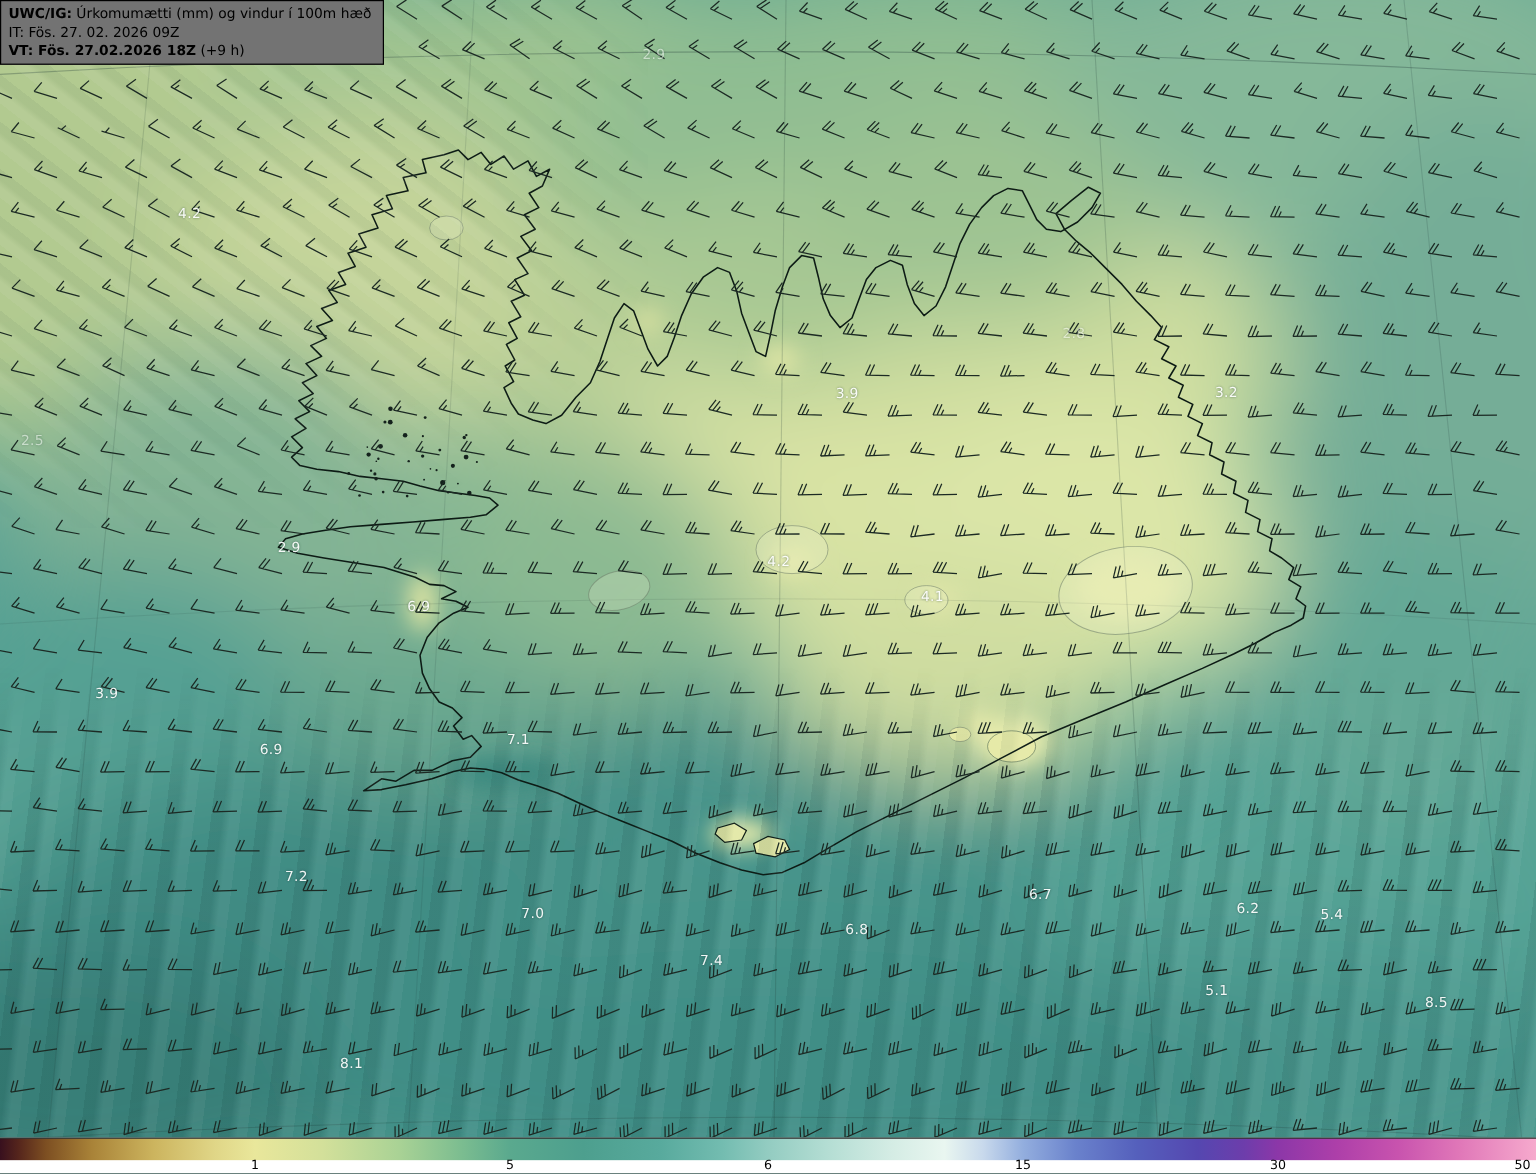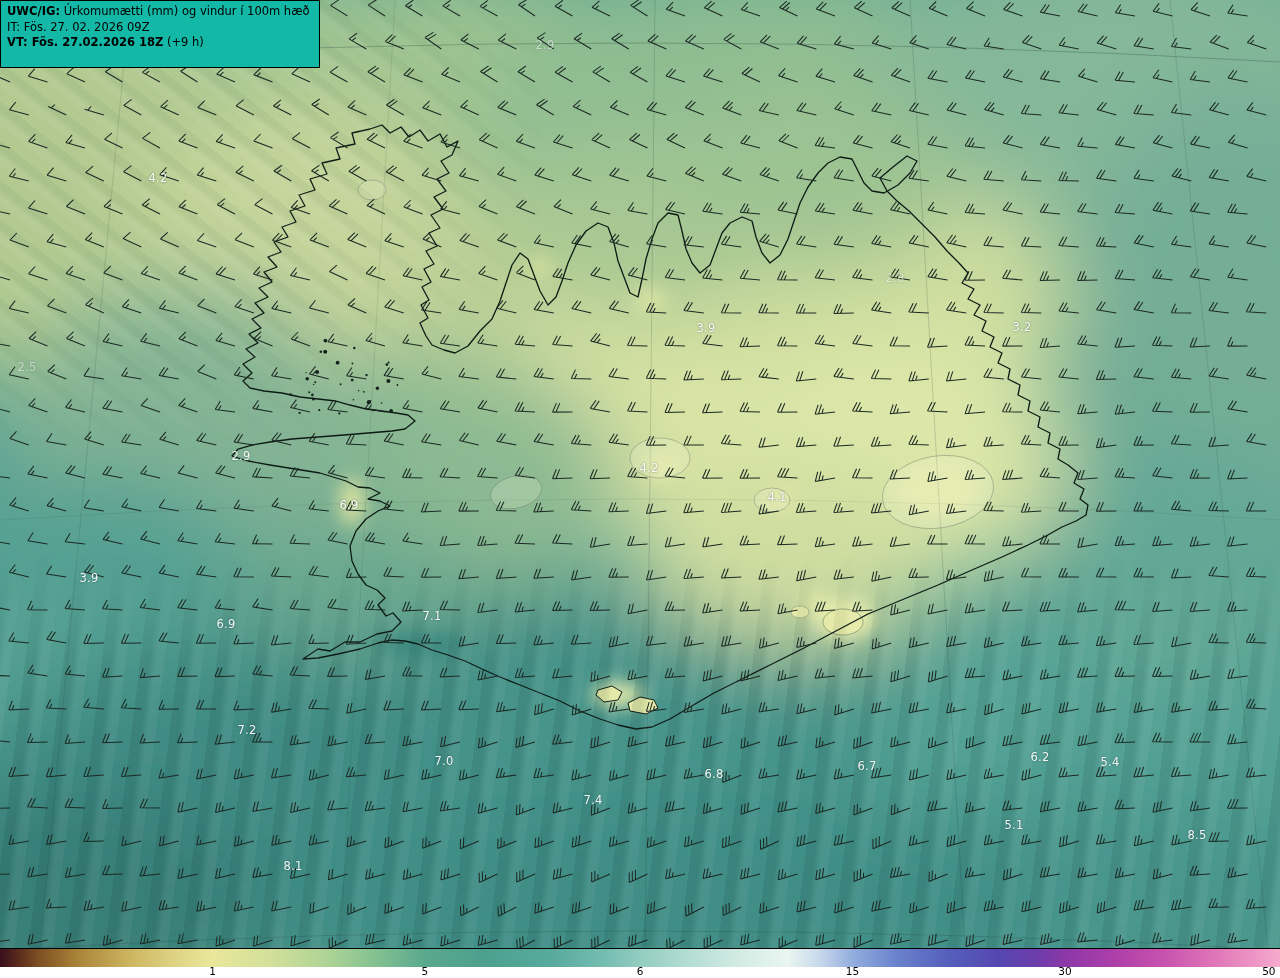--- a/index.html
+++ b/index.html
@@ -12,22 +12,22 @@
     -webkit-mask-image:linear-gradient(to bottom,transparent,#000 30%);
     mask-image:linear-gradient(to bottom,transparent,#000 30%);}
   .streaks-nw{position:absolute;left:0;top:0;width:540px;height:440px;
     background:repeating-linear-gradient(38deg,rgba(255,255,255,.055) 0 7px,rgba(30,70,55,.055) 12px 19px,rgba(0,0,0,0) 19px 31px);
     -webkit-mask-image:radial-gradient(ellipse at 22% 32%,#000 40%,transparent 78%);
     mask-image:radial-gradient(ellipse at 22% 32%,#000 40%,transparent 78%);}
   .vlabels{position:absolute;left:0;top:0;width:1280px;height:948px;pointer-events:none;}
   .vlabel{position:absolute;transform:translate(-50%,-50%);font-size:11.5px;color:#ffffff;
           opacity:.92;text-shadow:0 0 2px rgba(25,55,48,.65);letter-spacing:.3px;}
   .vlabel.dim{opacity:.5;}
-  .title-box{position:absolute;left:0;top:0;background:#14b8a6;border:1px solid #000;
-             padding:3px 9px 16px 6px;font-size:11.5px;line-height:1.35;color:#000;z-index:5;}
+  .title-box{position:absolute;left:0;top:0;background:#737373;border:1px solid #000;
+             padding:3px 9px 2px 6px;font-size:11.5px;line-height:1.35;color:#000;z-index:5;}
   .title-box b{font-weight:bold;}
   .colorbar{position:absolute;left:0;bottom:0;width:1280px;height:30px;border-top:1px solid #000;background:#fff;box-sizing:border-box;}
   .cb-grad{height:18px;width:100%;}
   .cb-ticks{position:relative;height:11px;background:#fff;font-size:10.5px;color:#000;}
   .cb-tick{position:absolute;top:-1px;transform:translateX(-50%);line-height:11px;}
 </style>
 </head>
 <body>
 
 <div class="stage">
@@ -161,29 +161,29 @@
         <div class="vlabel" style="left: 1022px; top: 327px;">3.2</div>
         <div class="vlabel dim" style="left: 27px; top: 367px;">2.5</div>
         <div class="vlabel" style="left: 241px; top: 456px;">2.9</div>
         <div class="vlabel" style="left: 649px; top: 468px;">4.2</div>
         <div class="vlabel" style="left: 777px; top: 497px;">4.1</div>
         <div class="vlabel" style="left: 349px; top: 505px;">6.9</div>
         <div class="vlabel" style="left: 89px; top: 578px;">3.9</div>
         <div class="vlabel" style="left: 226px; top: 624px;">6.9</div>
         <div class="vlabel" style="left: 432px; top: 616px;">7.1</div>
         <div class="vlabel" style="left: 247px; top: 730px;">7.2</div>
-        <div class="vlabel" style="left: 867px; top: 745px; margin-top: 21px;">6.7</div>
+        <div class="vlabel" style="left: 867px; top: 745px;">6.7</div>
         <div class="vlabel" style="left: 444px; top: 761px;">7.0</div>
         <div class="vlabel" style="left: 1040px; top: 757px;">6.2</div>
         <div class="vlabel" style="left: 1110px; top: 762px;">5.4</div>
         <div class="vlabel" style="left: 714px; top: 774px;">6.8</div>
         <div class="vlabel" style="left: 593px; top: 800px;">7.4</div>
         <div class="vlabel" style="left: 1014px; top: 825px;">5.1</div>
         <div class="vlabel" style="left: 1197px; top: 835px;">8.5</div>
-        <div class="vlabel" style="left: 293px; top: 866px;">8.1</div>
+        <div class="vlabel" style="left: 293px; top: 886px;">8.1</div>
       </div>
 
     <div class="title-box">
       <div class="t1"><b>UWC/IG:</b> <span>Úrkomumætti (mm) og vindur í 100m hæð</span></div>
       <div class="t2">IT: Fös. 27. 02. 2026 09Z</div>
       <div class="t3"><b>VT: Fös. 27.02.2026 18Z</b> <span>(+9 h)</span></div>
     </div>
 
   </div>
 

